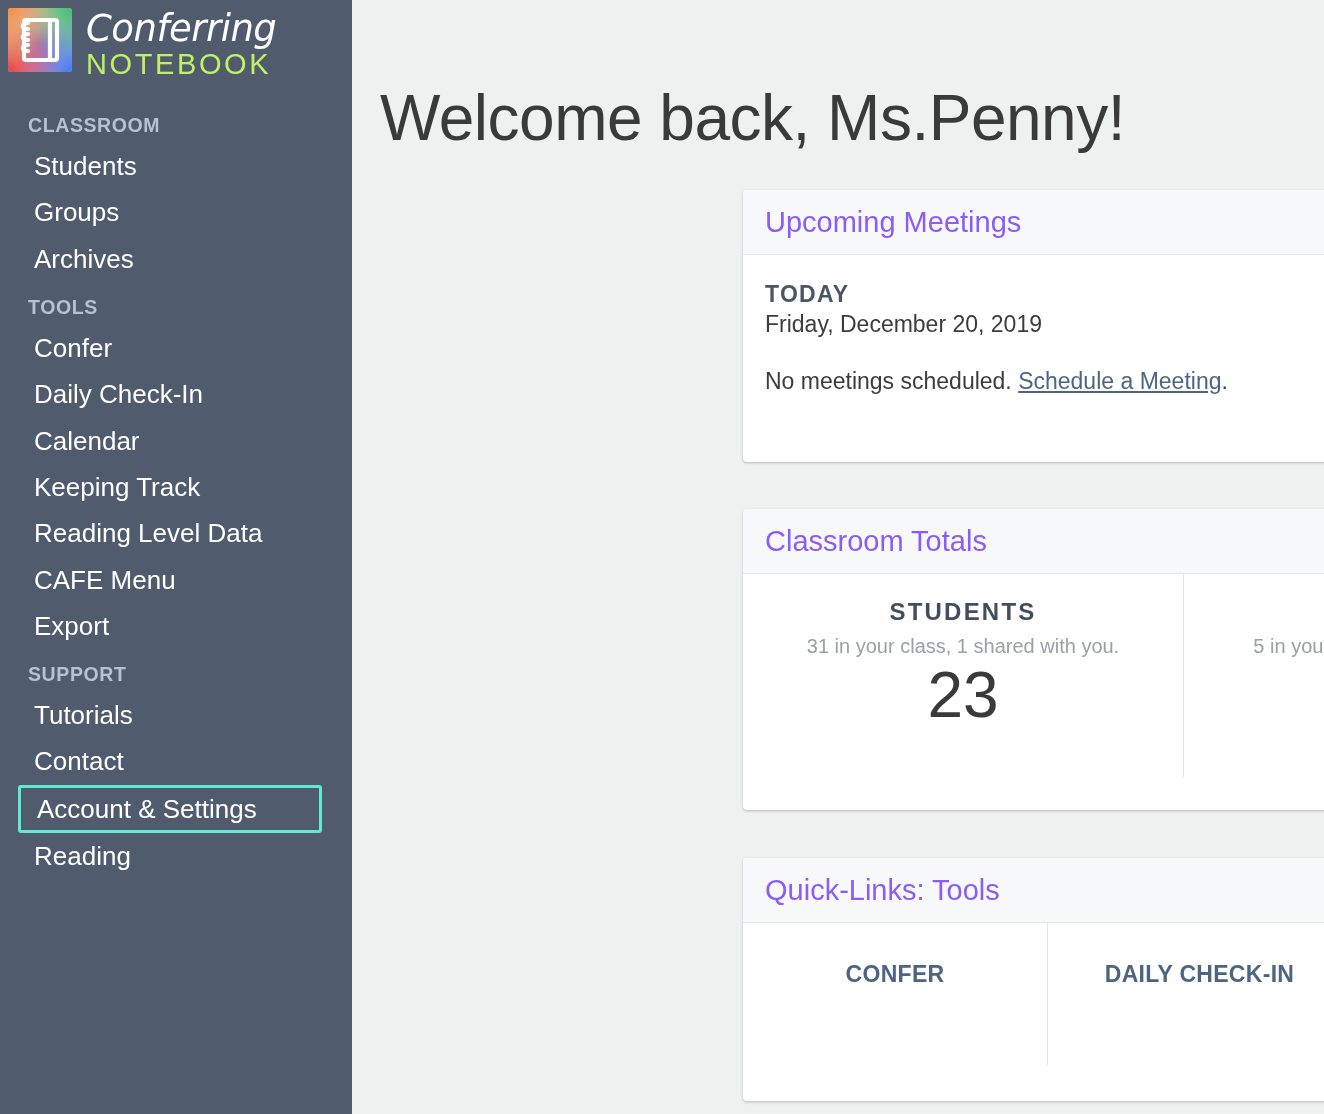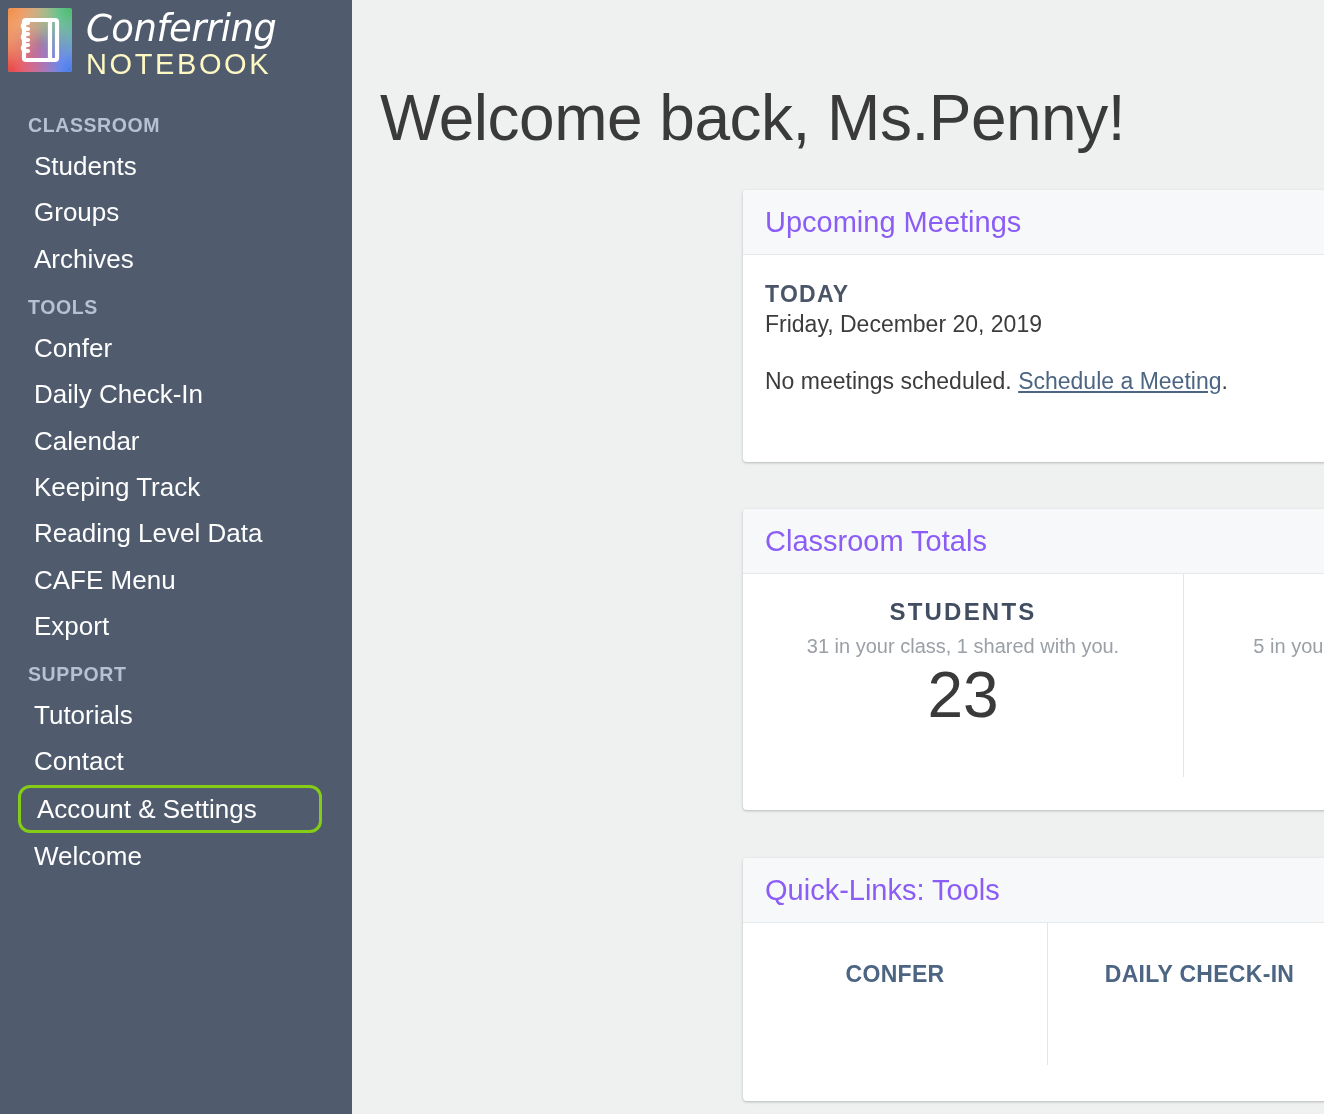--- a/index.html
+++ b/index.html
@@ -85,21 +85,21 @@
     display: block;
     color: #ffffff;
     font-family: "DejaVu Sans", sans-serif;
     font-size: 37px;
     font-style: italic;
     letter-spacing: -0.5px;
     white-space: nowrap;
   }
   .brand-word .word-2 {
     display: block;
-    color: #fef9c3;
+    color: #bef264;
     font-size: 29px;
     letter-spacing: 2.6px;
     margin-top: 3px;
     white-space: nowrap;
   }
 
   .nav-group-label {
     color: #b6c2d2;
     font-size: 19.5px;
     font-weight: bold;
@@ -112,22 +112,22 @@
 
   .nav-item {
     color: #ffffff;
     font-size: 26px;
     padding: 6px 0 6px 34px;
     line-height: 1.32;
     white-space: nowrap;
     cursor: pointer;
   }
   .nav-item.highlighted {
-    border: 3px solid #84cc16;
-    border-radius: 12px;
+    border: 3px solid #5eead4;
+    border-radius: 3px;
     margin: 0 30px 0 18px;
     padding: 4px 0 4px 16px;
   }
 
   
   #main {
     flex: 1;
     height: 1114px;
     position: relative;
     background: #eff0f0;
@@ -291,21 +291,21 @@
     <div class="nav-item">Calendar</div>
     <div class="nav-item">Keeping Track</div>
     <div class="nav-item">Reading Level Data</div>
     <div class="nav-item">CAFE Menu</div>
     <div class="nav-item">Export</div>
 
     <div class="nav-group-label">SUPPORT</div>
     <div class="nav-item">Tutorials</div>
     <div class="nav-item">Contact</div>
     <div class="nav-item highlighted">Account &amp; Settings</div>
-    <div class="nav-item">Welcome</div>
+    <div class="nav-item">Reading</div>
   </aside>
 
   <main id="main">
 
     <h1 id="page-title">Welcome back, Ms.Penny!</h1>
 
     <section class="card" id="card-meetings">
       <div class="card-header">
         <span class="card-title">Upcoming Meetings</span>
       </div>

